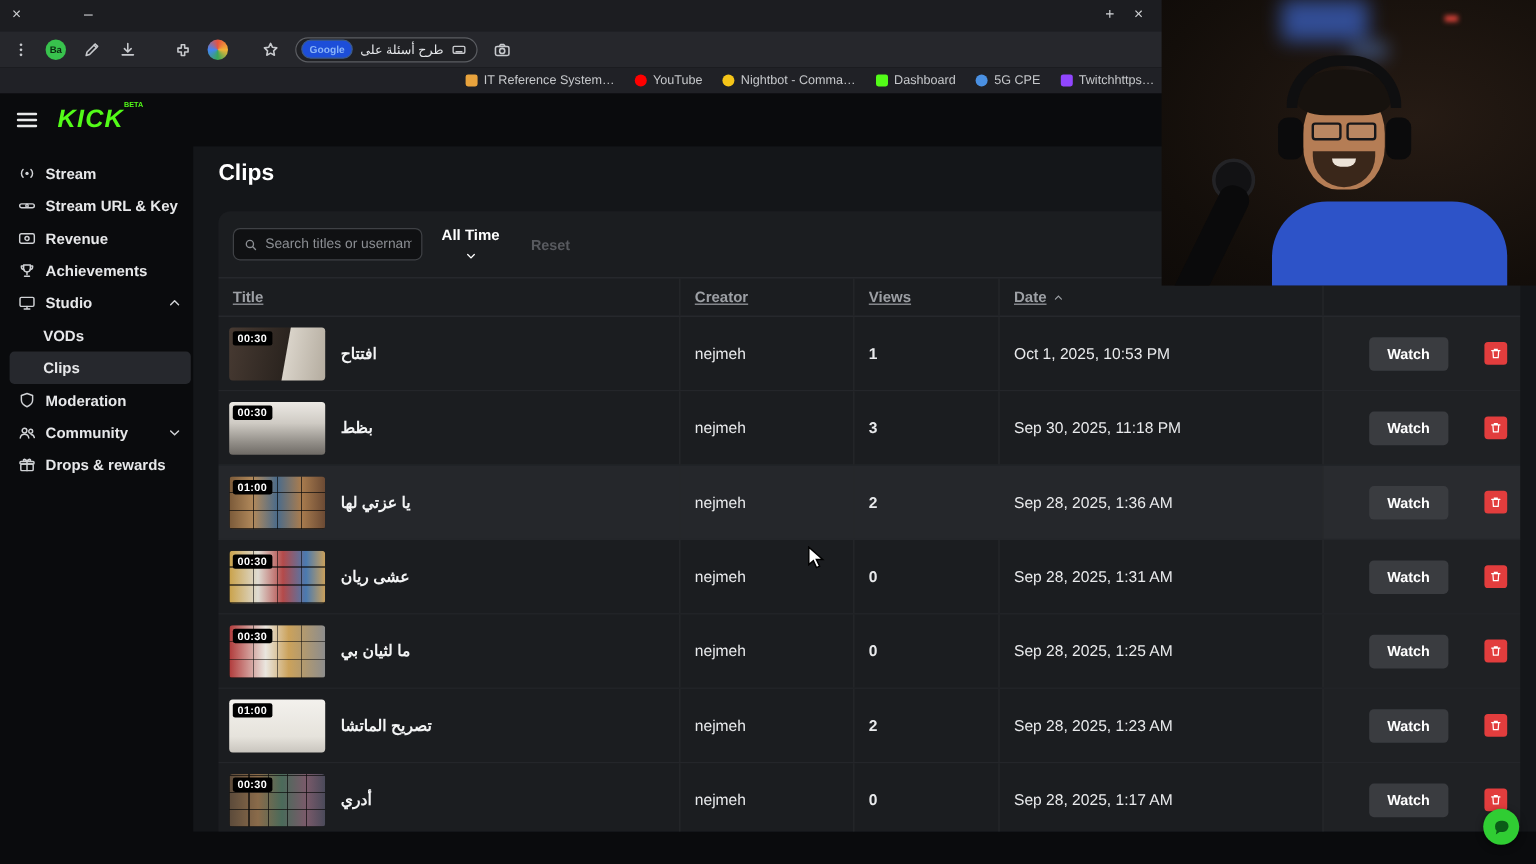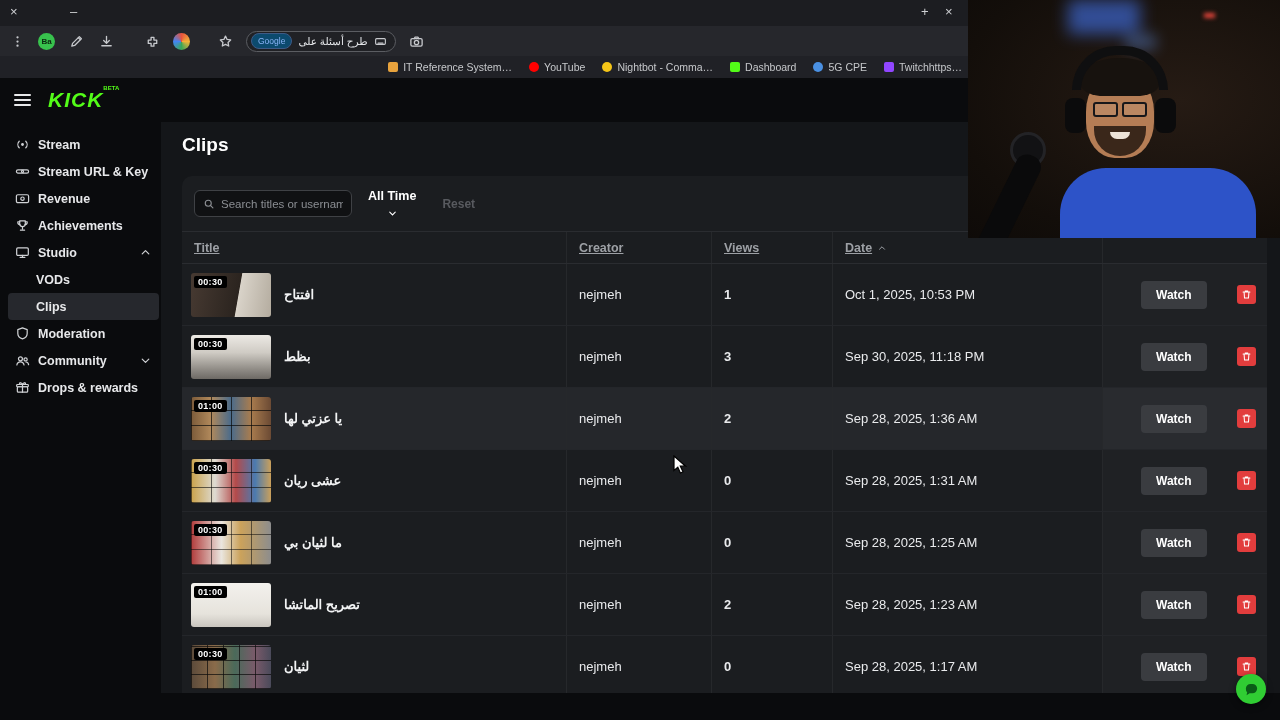--- a/index.html
+++ b/index.html
@@ -12,22 +12,22 @@
   #toolbar { position:absolute; top:26px; left:0; right:0; height:30px; background:#26272c;
     display:flex; align-items:center; gap:12px; padding-left:8px; }
   .tb-icon { width:18px; height:18px; display:flex; align-items:center; justify-content:center; color:#c7c9cd; flex:none; }
   .tb-icon svg { width:15px; height:15px; stroke:#c7c9cd; fill:none; stroke-width:1.4; stroke-linecap:round; stroke-linejoin:round; }
   .avatar-badge { width:17px; height:17px; border-radius:50%; background:#38c24d; color:#0b2a10;
     font-size:8px; font-weight:700; display:flex; align-items:center; justify-content:center; }
   .profile-orb { width:17px; height:17px; border-radius:50%;
     background:conic-gradient(#e8533e,#f2b237,#3aa757,#4285f4,#e8533e); }
   .url-pill { height:21px; min-width:122px; border:1px solid #5b5d62; border-radius:11px; background:#202125;
     display:flex; align-items:center; gap:6px; padding:0 8px 0 4px; }
-  .url-chip { border:1px solid #3d5a86; color:#8ab4f8; font-size:8.5px; font-weight:400;
-    padding:2px 6px; border-radius:8px; background:#0c4a6e; }
+  .url-chip { border:1px solid #3d5a86; color:#8ab4f8; font-size:8.5px; font-weight:700;
+    padding:2px 6px; border-radius:8px; background:#1d4ed8; }
   .url-text { color:#e4e6e9; font-size:10.5px; direction:rtl; }
   #bookmarks { position:absolute; top:56px; left:0; right:0; height:22px; background:#202126;
     display:flex; align-items:center; justify-content:flex-end; gap:17px; padding-right:318px; }
   .bm { display:flex; align-items:center; gap:5px; color:#c6c8cb; font-size:10.5px; white-space:nowrap; }
   .bm .fav { width:10px; height:10px; border-radius:2px; flex:none; }
 
   
   #app { position:absolute; top:78px; left:0; right:0; bottom:0; background:#0a0b0d; }
   #app-header { height:44px; display:flex; align-items:center; gap:17px; padding-left:14px; }
   .hamburger { width:17px; display:flex; flex-direction:column; gap:3px; cursor:pointer; }
@@ -464,21 +464,21 @@
                 </svg>
               </button>
           </div>
         </div>
 
         <div class="row grid">
           <div class="c-title">
             <span class="thumb t7">
                 <span class="dur">00:30</span>
               </span>
-            <span class="title-txt">لثيان</span>
+            <span class="title-txt">أدري</span>
           </div>
           <div class="c-creator">nejmeh</div>
           <div class="c-views">0</div>
           <div class="c-date">Sep 28, 2025, 1:17 AM</div>
           <div class="c-actions">
             <button class="watch-btn">Watch</button>
             <button class="del-btn">
                 <svg viewBox="0 0 16 16">
                   <path d="M3 4.5h10M6.3 4.5V3h3.4v1.5M4.5 4.5l.6 8.5h5.8l.6-8.5"></path>
                 </svg>

